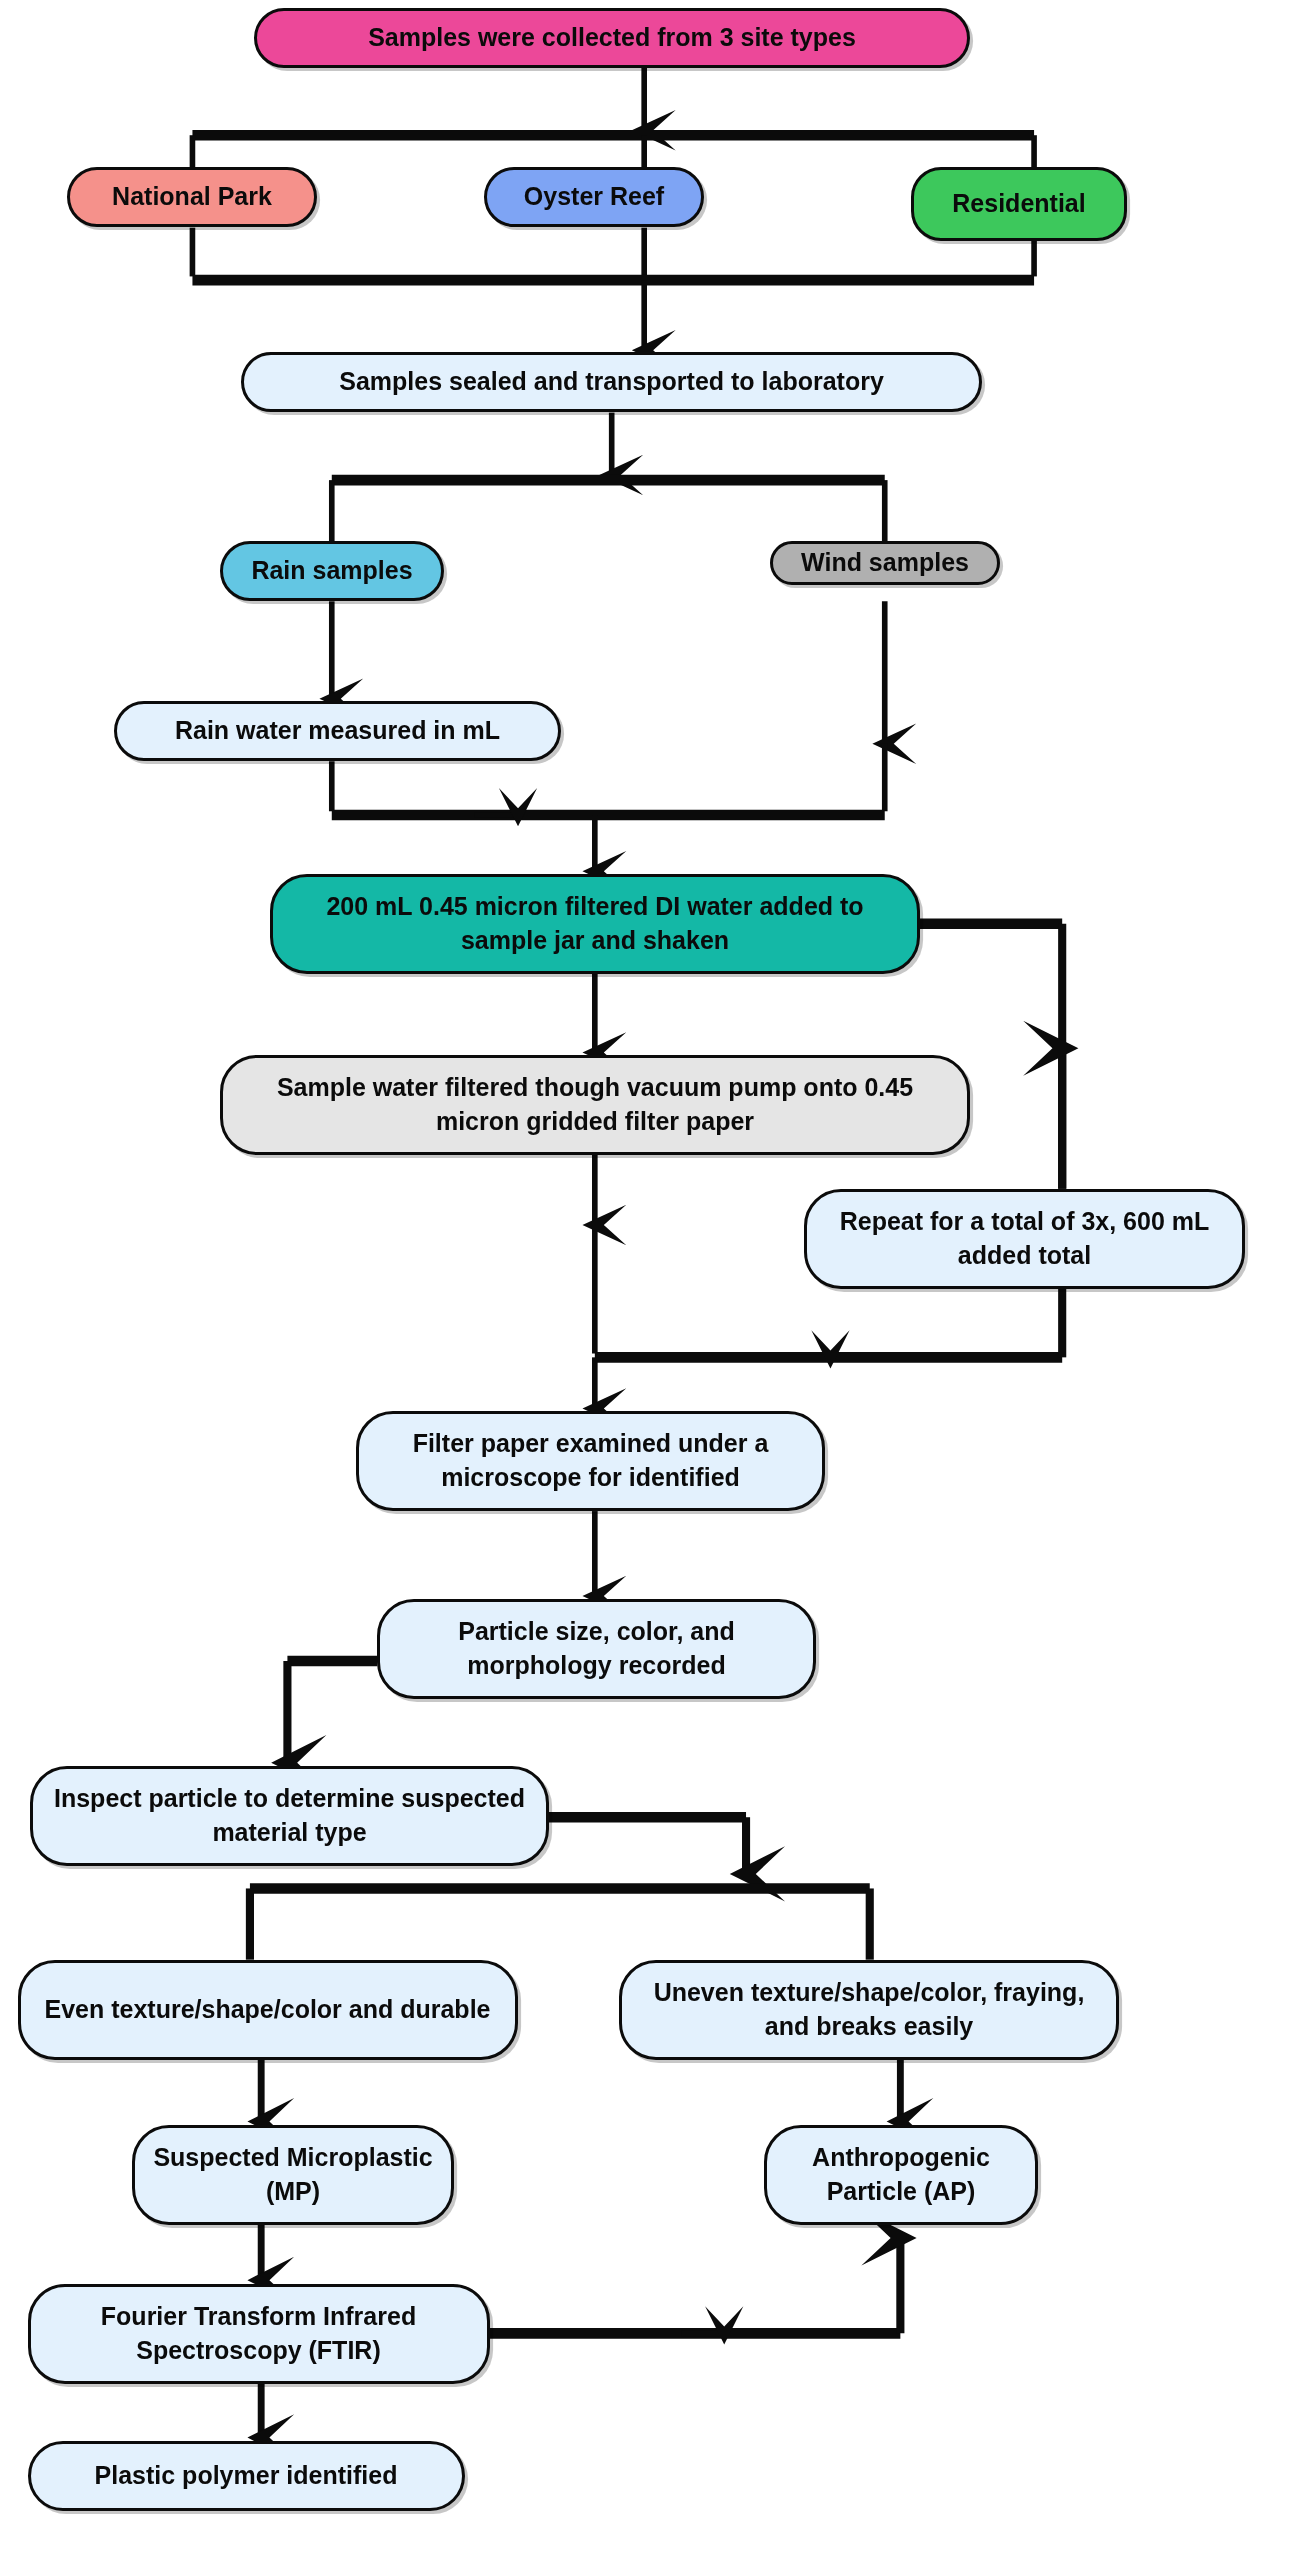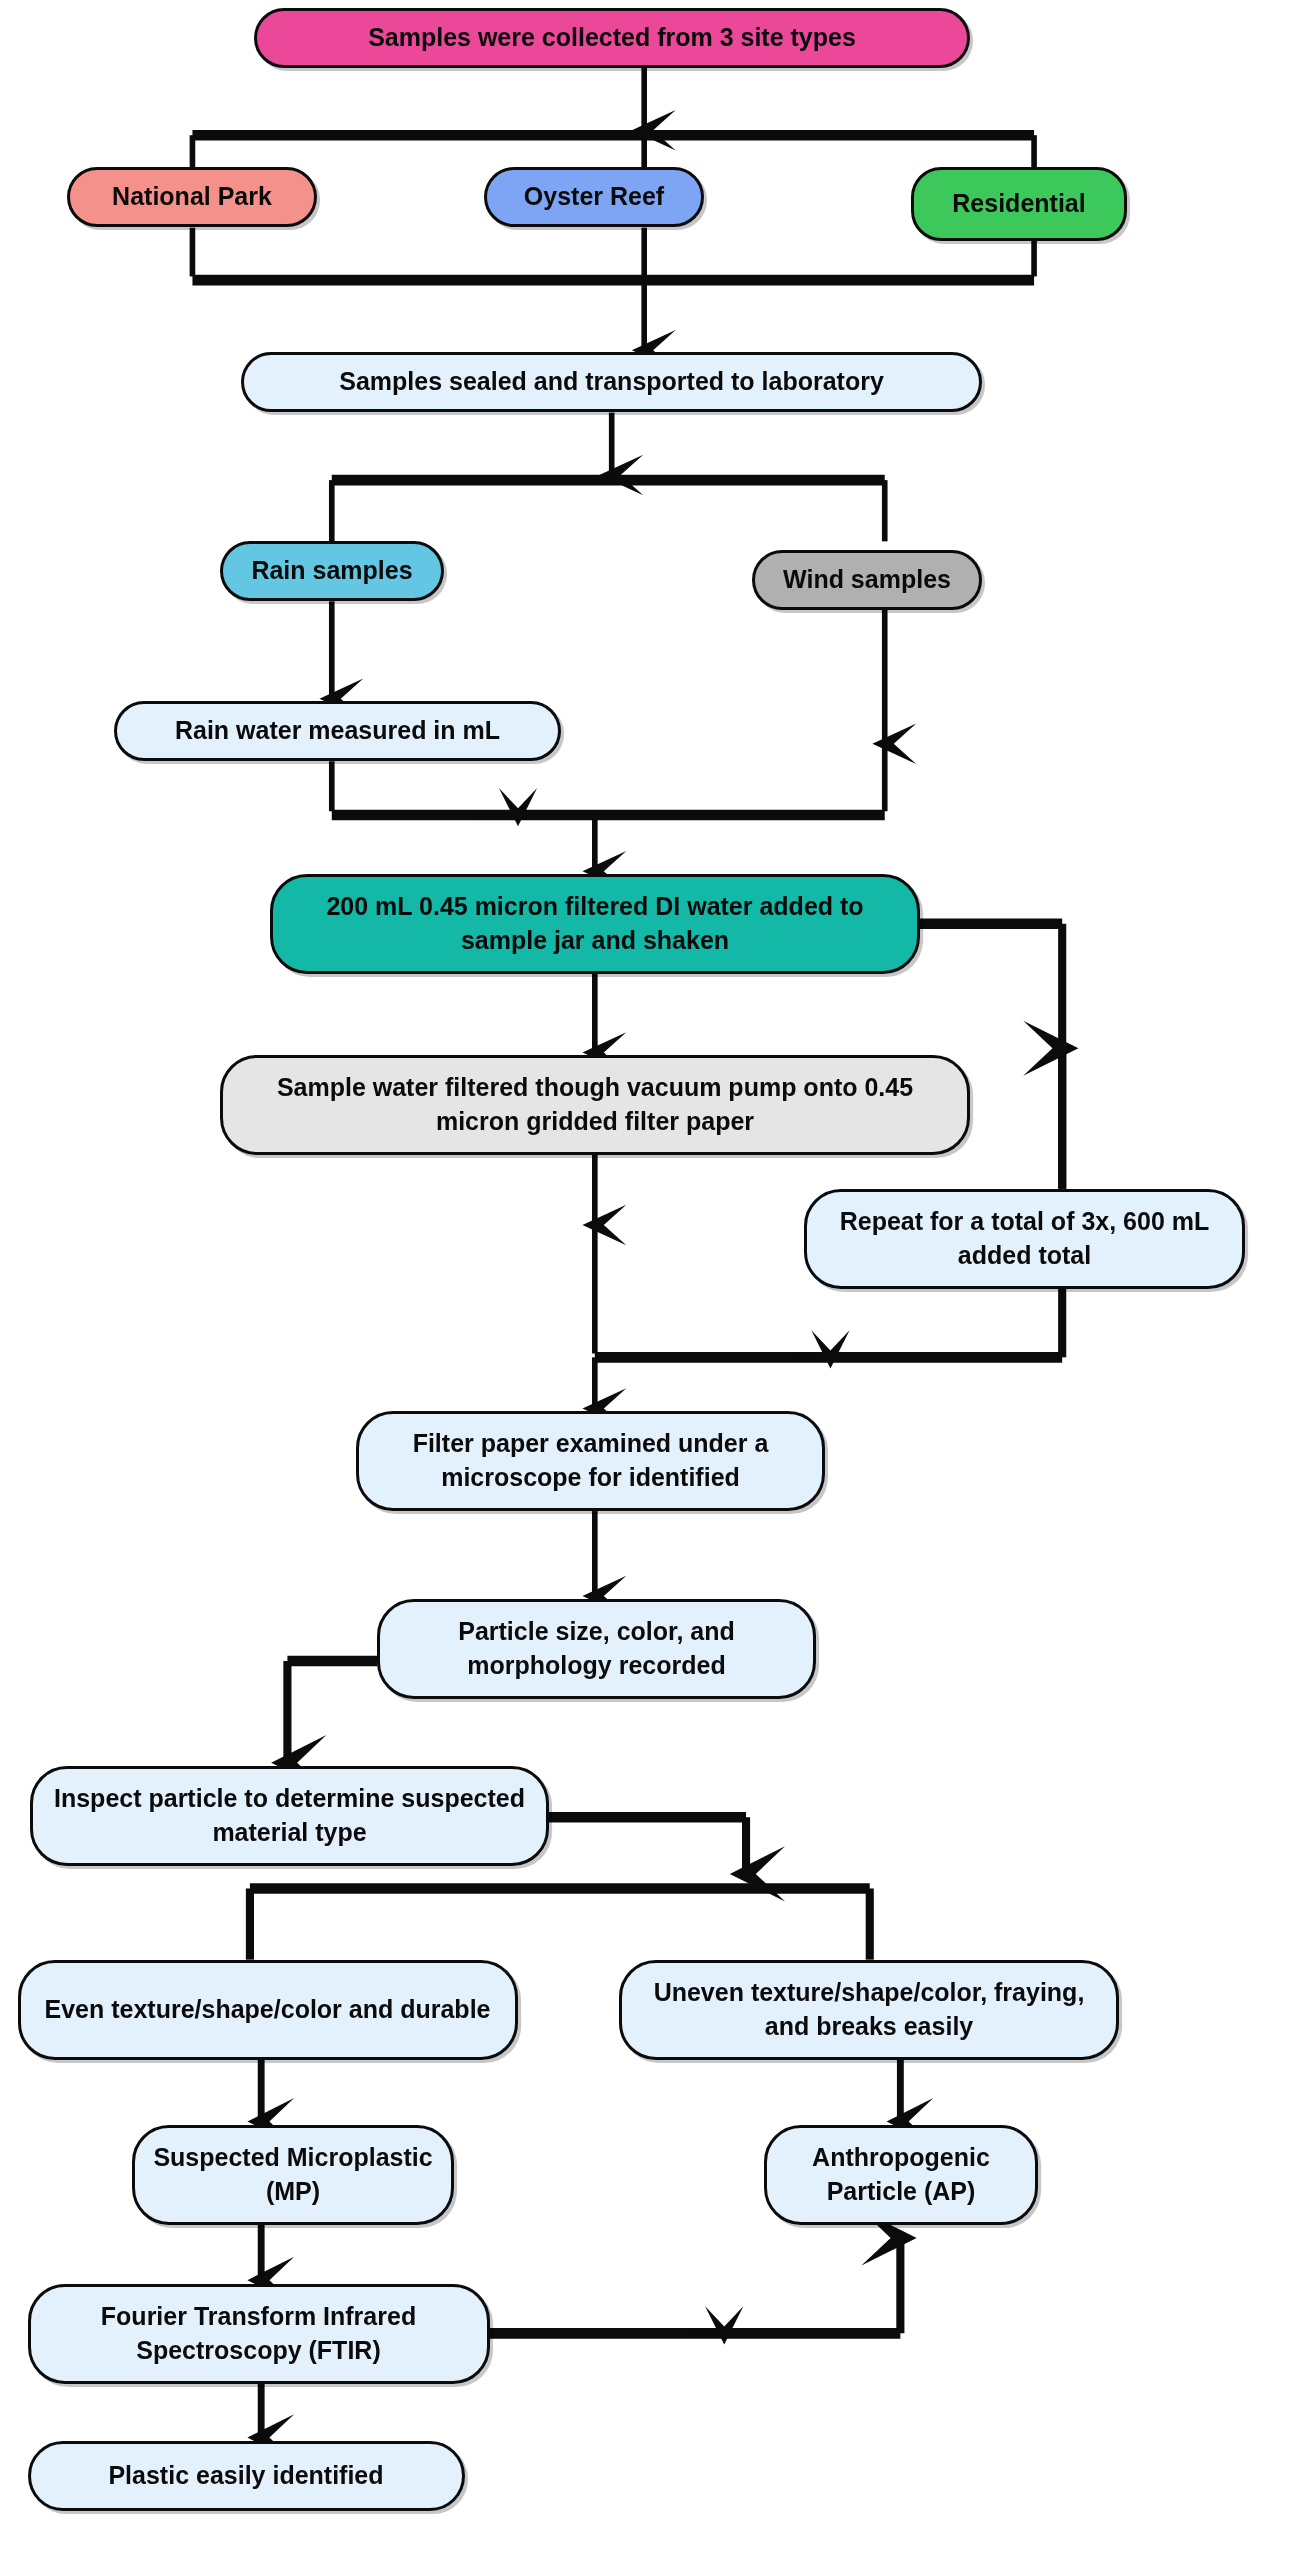--- a/index.html
+++ b/index.html
@@ -147,21 +147,21 @@
   </div>
 
   <div class="node" style="left:241px; top:352px; width:741px; height:60px; border-radius:30px; background:#e3f1fd; font-size:25px;">
     <span>Samples sealed and transported to laboratory</span>
   </div>
 
   <div class="node" style="left:220px; top:541px; width:224px; height:60px; border-radius:30px; background:#63c6e3; font-size:25px;">
     <span>Rain samples</span>
   </div>
 
-  <div class="node" style="left:752px; top:541px; width:230px; height:60px; border-radius:30px; background:#b0b0b0; font-size:25px;margin-top:9px;">
+  <div class="node" style="left:770px; top:541px; width:230px; height:44px; border-radius:30px; background:#b0b0b0; font-size:25px;">
     <span>Wind samples</span>
   </div>
 
   <div class="node" style="left:114px; top:701px; width:447px; height:60px; border-radius:30px; background:#e3f1fd; font-size:25px;">
     <span>Rain water measured in mL</span>
   </div>
 
   <div class="node" style="left:270px; top:874px; width:650px; height:100px; border-radius:37px; background:#14b8a6; font-size:25px;">
     <span>200 mL 0.45 micron filtered DI water added to sample jar and shaken</span>
   </div>
@@ -200,17 +200,17 @@
 
   <div class="node" style="left:764px; top:2125px; width:274px; height:100px; border-radius:37px; background:#e3f1fd; font-size:25px;">
     <span>Anthropogenic Particle (AP)</span>
   </div>
 
   <div class="node" style="left:27.5px; top:2284px; width:462px; height:100px; border-radius:37px; background:#e3f1fd; font-size:25px;">
     <span>Fourier Transform Infrared Spectroscopy (FTIR)</span>
   </div>
 
   <div class="node" style="left:27.5px; top:2441px; width:437px; height:70px; border-radius:35px; background:#e3f1fd; font-size:25px;">
-    <span>Plastic easily identified</span>
+    <span>Plastic polymer identified</span>
   </div>
 
 </div>
 
 
 </body></html>

